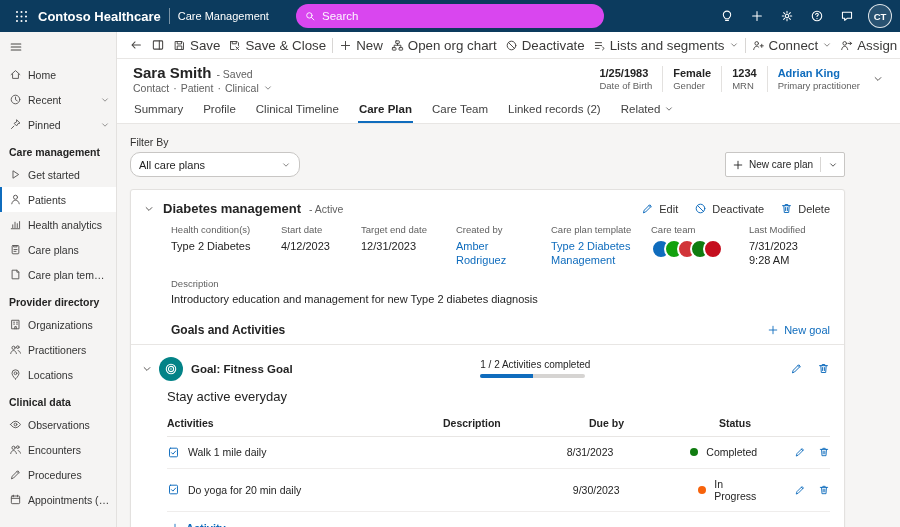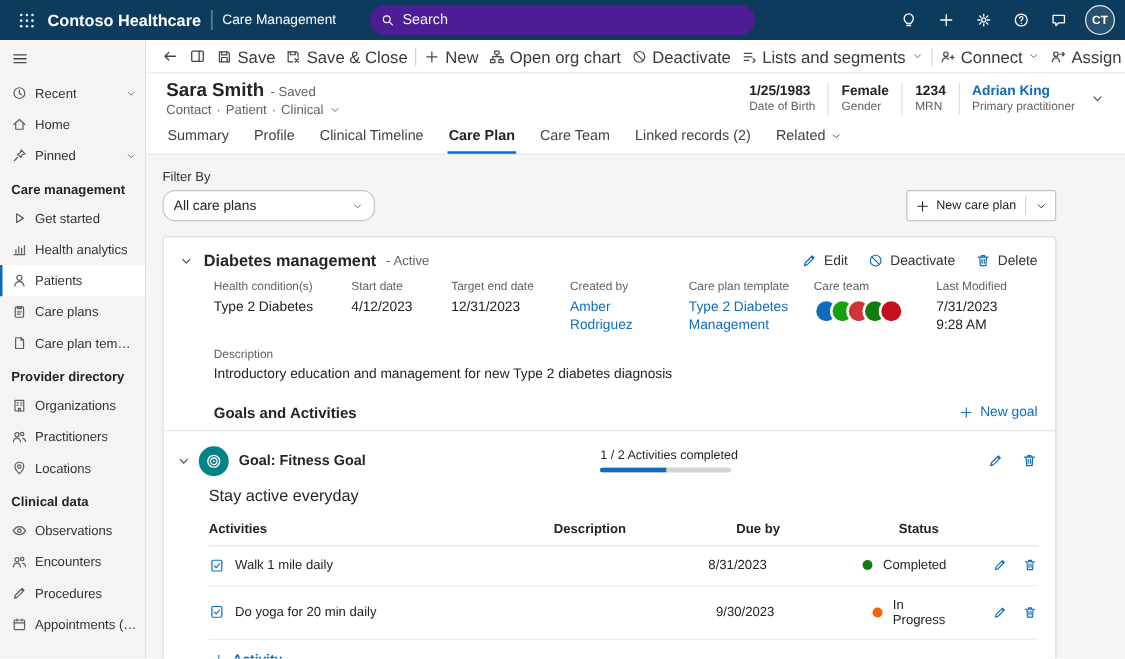--- a/index.html
+++ b/index.html
@@ -11,21 +11,21 @@
 .i12{width:12px;height:12px}.i13{width:13px;height:13px}.i14{width:14px;height:14px}.i15{width:15px;height:15px}
 .chev{width:10px;height:10px}
 .blue{color:var(--accent)}
 .link{color:var(--accent)}
 
 .topbar{position:relative;height:32px;background:var(--topbar);color:#fff;display:flex;align-items:center;padding:0 6px;flex:none}
 .tb-btn{width:30px;height:32px;display:flex;align-items:center;justify-content:center;color:#fff}
 .brand{font-size:13px;font-weight:bold;margin:0 4px 0 2px;white-space:nowrap}
 .tb-sep{width:1px;height:16px;background:rgba(255,255,255,.45);margin:0 8px 0 4px}
 .appname{font-size:11px;white-space:nowrap}
-.tb-search{position:absolute;left:50%;top:4px;transform:translateX(-50%);width:308px;height:24px;background:#4c1d95;border-radius:12px;display:flex;align-items:center;gap:6px;padding:0 8px}
+.tb-search{position:absolute;left:50%;top:4px;transform:translateX(-50%);width:308px;height:24px;background:#d946ef;border-radius:12px;display:flex;align-items:center;gap:6px;padding:0 8px}
 .tb-search input{flex:1;background:transparent;border:0;outline:0;color:#fff;font-size:11.5px}
 .tb-search input::placeholder{color:rgba(255,255,255,.95)}
 .tb-right{margin-left:auto;display:flex;align-items:center}
 .avatar{width:24px;height:24px;border-radius:50%;border:1px solid rgba(255,255,255,.85);display:flex;align-items:center;justify-content:center;font-size:9.5px;font-weight:bold;margin:0 2px 0 6px;background:rgba(255,255,255,.12)}
 
 .app{display:flex;height:495px}
 .sidebar{width:117px;flex:none;background:#f5f4f3;border-right:1px solid #e3e1df;overflow:hidden}
 .sb-burger{width:100%;height:30px;display:flex;align-items:center;padding:0 9px;color:#484644}
 .sb-title{font-size:10.5px;font-weight:bold;color:#242424;padding:9px 6px 4px 9px;white-space:nowrap}
 .sb-item{display:flex;align-items:center;gap:6px;height:25px;padding:0 6px 0 9px;font-size:10.5px;color:#333;white-space:nowrap;cursor:pointer}
@@ -198,82 +198,82 @@
         <span class="ic i14">
           <svg viewBox="0 0 16 16" fill="none" stroke="currentColor" stroke-width="1.2" stroke-linecap="round" stroke-linejoin="round">
             <path d="M2.5 4.5h11M2.5 8h11M2.5 11.5h11"></path>
           </svg>
         </span>
       </button>
     <div id="sidebar-body">
         <div class="sb-item">
     <span class="ic i13">
             <svg viewBox="0 0 16 16" fill="none" stroke="currentColor" stroke-width="1.2" stroke-linecap="round" stroke-linejoin="round">
+              <path d="M2.6 8.1L8 3.2l5.4 4.9"></path>
+              <path d="M4.4 7.3v5.5h7.2V7.3"></path>
+            </svg>
+          </span>
+    <span class="lbl">Home</span>
+
+  </div>
+        <div class="sb-item">
+    <span class="ic i13">
+            <svg viewBox="0 0 16 16" fill="none" stroke="currentColor" stroke-width="1.2" stroke-linecap="round" stroke-linejoin="round">
               <circle cx="8" cy="8" r="5.3"></circle>
               <path d="M8 5v3.2l2.1 1.4"></path>
             </svg>
           </span>
     <span class="lbl">Recent</span>
     <span class="ic chev">
             <svg viewBox="0 0 16 16" fill="none" stroke="currentColor" stroke-width="1.2" stroke-linecap="round" stroke-linejoin="round">
               <path d="M4.2 6.1L8 9.9l3.8-3.8"></path>
             </svg>
           </span>
   </div>
         <div class="sb-item">
     <span class="ic i13">
             <svg viewBox="0 0 16 16" fill="none" stroke="currentColor" stroke-width="1.2" stroke-linecap="round" stroke-linejoin="round">
-              <path d="M2.6 8.1L8 3.2l5.4 4.9"></path>
-              <path d="M4.4 7.3v5.5h7.2V7.3"></path>
-            </svg>
-          </span>
-    <span class="lbl">Home</span>
-
-  </div>
-        <div class="sb-item">
-    <span class="ic i13">
-            <svg viewBox="0 0 16 16" fill="none" stroke="currentColor" stroke-width="1.2" stroke-linecap="round" stroke-linejoin="round">
               <path d="M9.7 2.5l3.8 3.8-2.6.8-1.5 2.6-3.1-3.1 2.6-1.5zM6.1 9.9L3 13"></path>
             </svg>
           </span>
     <span class="lbl">Pinned</span>
     <span class="ic chev">
             <svg viewBox="0 0 16 16" fill="none" stroke="currentColor" stroke-width="1.2" stroke-linecap="round" stroke-linejoin="round">
               <path d="M4.2 6.1L8 9.9l3.8-3.8"></path>
             </svg>
           </span>
   </div>
         <div class="sb-title">Care management</div>
         <div class="sb-item">
     <span class="ic i13">
             <svg viewBox="0 0 16 16" fill="none" stroke="currentColor" stroke-width="1.2" stroke-linecap="round" stroke-linejoin="round">
               <path d="M5.3 3.7l6.6 4.3-6.6 4.3z"></path>
             </svg>
           </span>
     <span class="lbl">Get started</span>
 
   </div>
+        <div class="sb-item sel">
+    <span class="ic i13">
+            <svg viewBox="0 0 16 16" fill="none" stroke="currentColor" stroke-width="1.2" stroke-linecap="round" stroke-linejoin="round">
+              <circle cx="8" cy="5.2" r="2.5"></circle>
+              <path d="M3.4 13.3c.6-2.9 2.3-4.4 4.6-4.4s4 1.5 4.6 4.4"></path>
+            </svg>
+          </span>
+    <span class="lbl">Patients</span>
+
+  </div>
         <div class="sb-item">
     <span class="ic i13">
             <svg viewBox="0 0 16 16" fill="none" stroke="currentColor" stroke-width="1.2" stroke-linecap="round" stroke-linejoin="round">
               <path d="M2.8 13.2h10.4"></path>
               <path d="M4.6 11.8V8.4M7.4 11.8V5.2M10.2 11.8V7M13 11.8V4.4"></path>
             </svg>
           </span>
     <span class="lbl">Health analytics</span>
-
-  </div>
-        <div class="sb-item sel">
-    <span class="ic i13">
-            <svg viewBox="0 0 16 16" fill="none" stroke="currentColor" stroke-width="1.2" stroke-linecap="round" stroke-linejoin="round">
-              <circle cx="8" cy="5.2" r="2.5"></circle>
-              <path d="M3.4 13.3c.6-2.9 2.3-4.4 4.6-4.4s4 1.5 4.6 4.4"></path>
-            </svg>
-          </span>
-    <span class="lbl">Patients</span>
 
   </div>
         <div class="sb-item">
     <span class="ic i13">
             <svg viewBox="0 0 16 16" fill="none" stroke="currentColor" stroke-width="1.2" stroke-linecap="round" stroke-linejoin="round">
               <rect x="3.9" y="3.1" width="8.2" height="10.2" rx="1"></rect>
               <path d="M6.1 3.1h3.8v1.7H6.1zM6.1 8h3.8M6.1 10.3h2.6"></path>
             </svg>
           </span>
     <span class="lbl">Care plans</span>

